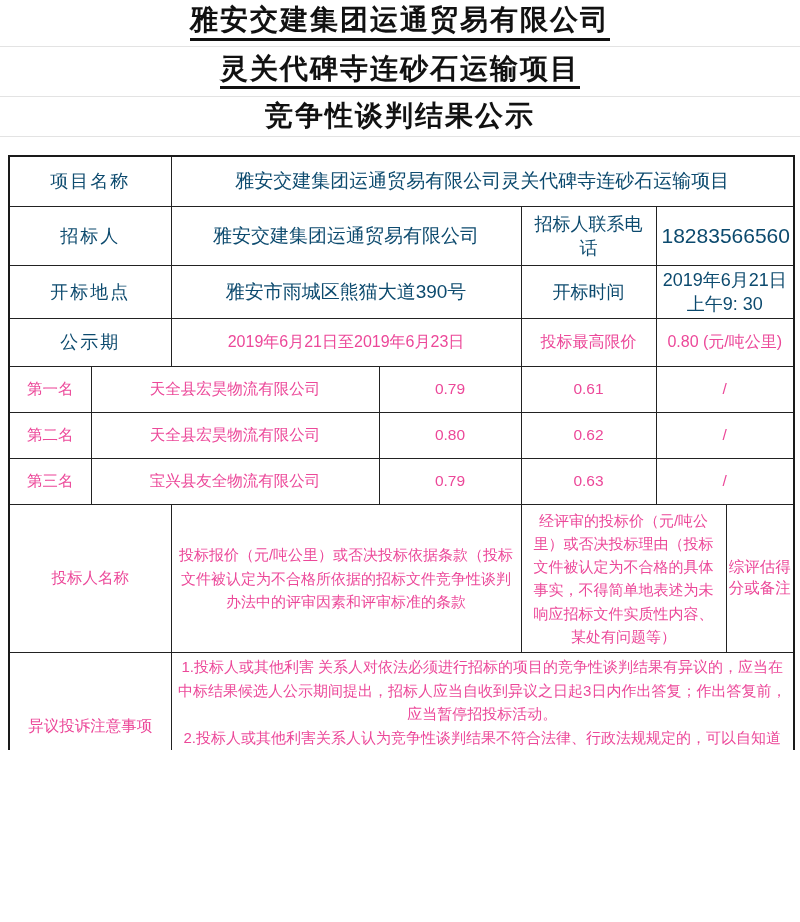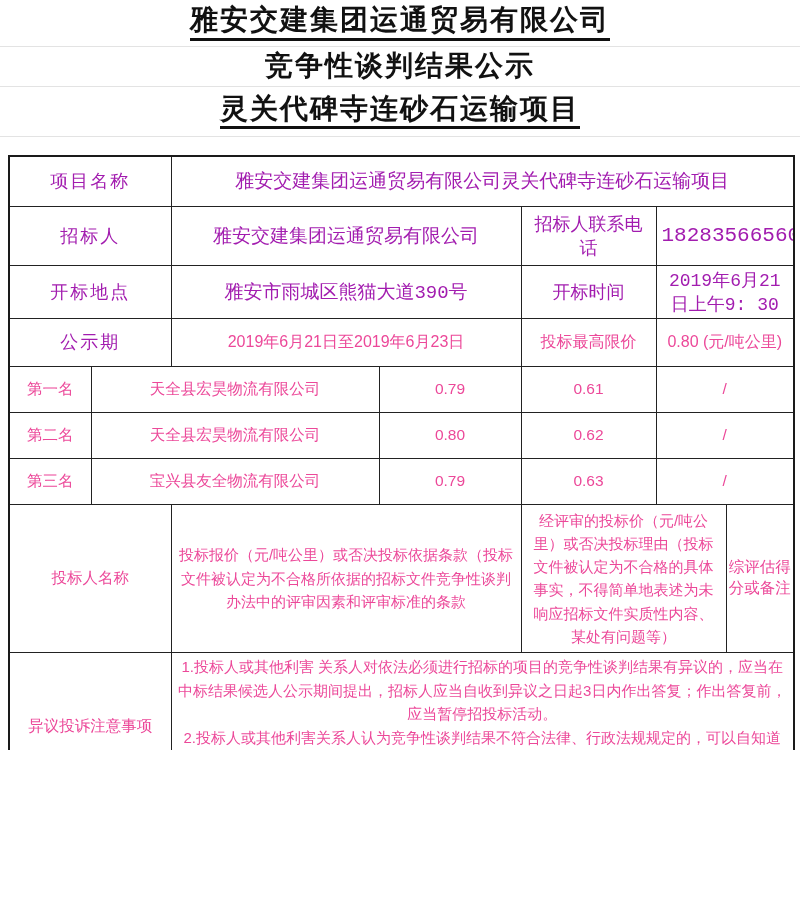--- a/index.html
+++ b/index.html
@@ -17,21 +17,21 @@
               font-family:"Liberation Serif","DejaVu Serif",serif;}
   .underlined{border-bottom:3px solid #101010;padding-bottom:2px;}
 
   
   table.doc{position:absolute;left:8px;top:155px;width:785px;
             border-collapse:collapse;table-layout:fixed;}
   table.doc td{border:1.5px solid #222;vertical-align:middle;text-align:center;
                padding:2px 5px;overflow:hidden;}
   table.doc{border:2px solid #1a1a1a;}
 
-  .serif{font-family:Liberation Mono, monospace;color:#a21caf;}
+  .serif{font-family:Liberation Sans, sans-serif;color:#0c4a6e;}
   .sans{font-family:"Liberation Sans","DejaVu Sans",sans-serif;color:#ec4899;}
 
   .lbl{font-size:18px;letter-spacing:2px;}
   .val{font-size:19px;}
   .small-lbl{font-size:18px;letter-spacing:0;}
   .phone{font-size:21px;letter-spacing:0;}
   .sans-val{font-size:16px;}
   .hdr{font-size:15.5px;line-height:1.45;}
   .cand{font-size:15.5px;}
   .longtext{font-size:15px;line-height:1.55;text-align:left;padding:6px 8px;margin-top:26px;}
@@ -45,25 +45,25 @@
 </style>
 </head>
 <body>
 
 <div id="page">
 
   <div id="title-block">
     <div class="title-row r1">
       <span class="title-text underlined">雅安交建集团运通贸易有限公司</span>
     </div>
+    <div class="title-row r2">
+      <span class="title-text underlined">灵关代碑寺连砂石运输项目</span>
+    </div>
     <div class="title-row r3">
       <span class="title-text">竞争性谈判结果公示</span>
-    </div>
-    <div class="title-row r2">
-      <span class="title-text underlined">灵关代碑寺连砂石运输项目</span>
     </div>
   </div>
 
   <table class="doc">
     <colgroup>
       <col style="width:82px">
         <col style="width:80px">
         <col style="width:208px">
       <col style="width:142px">
         <col style="width:135px">

